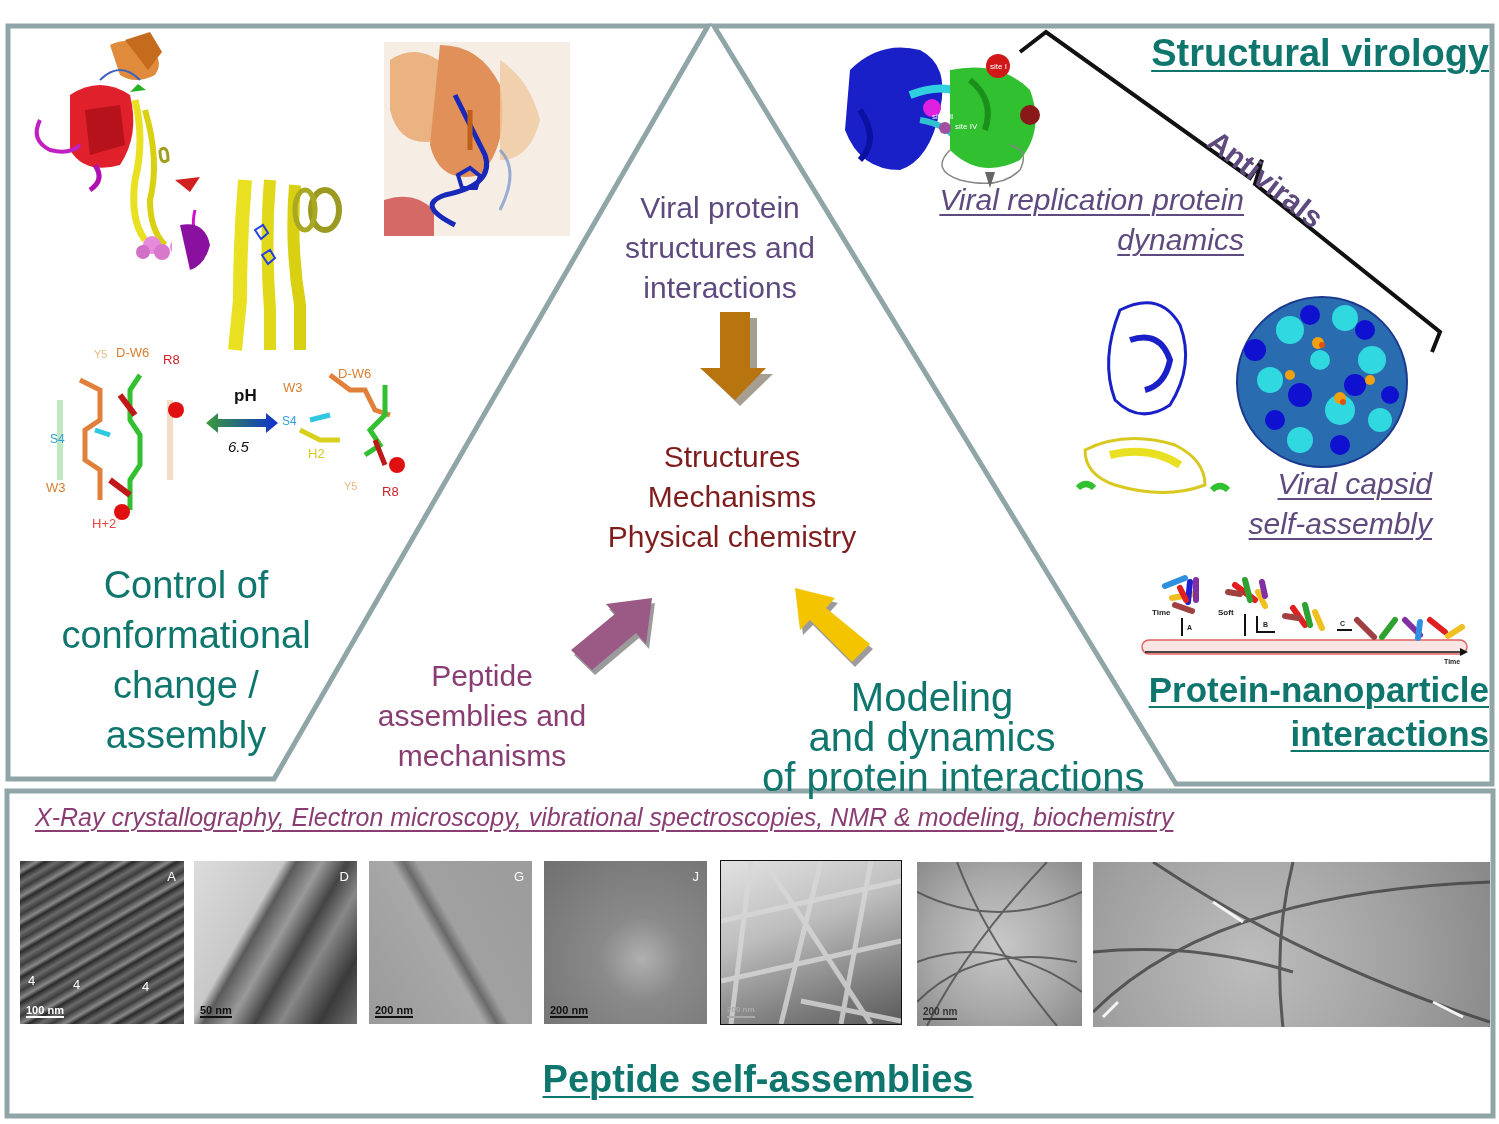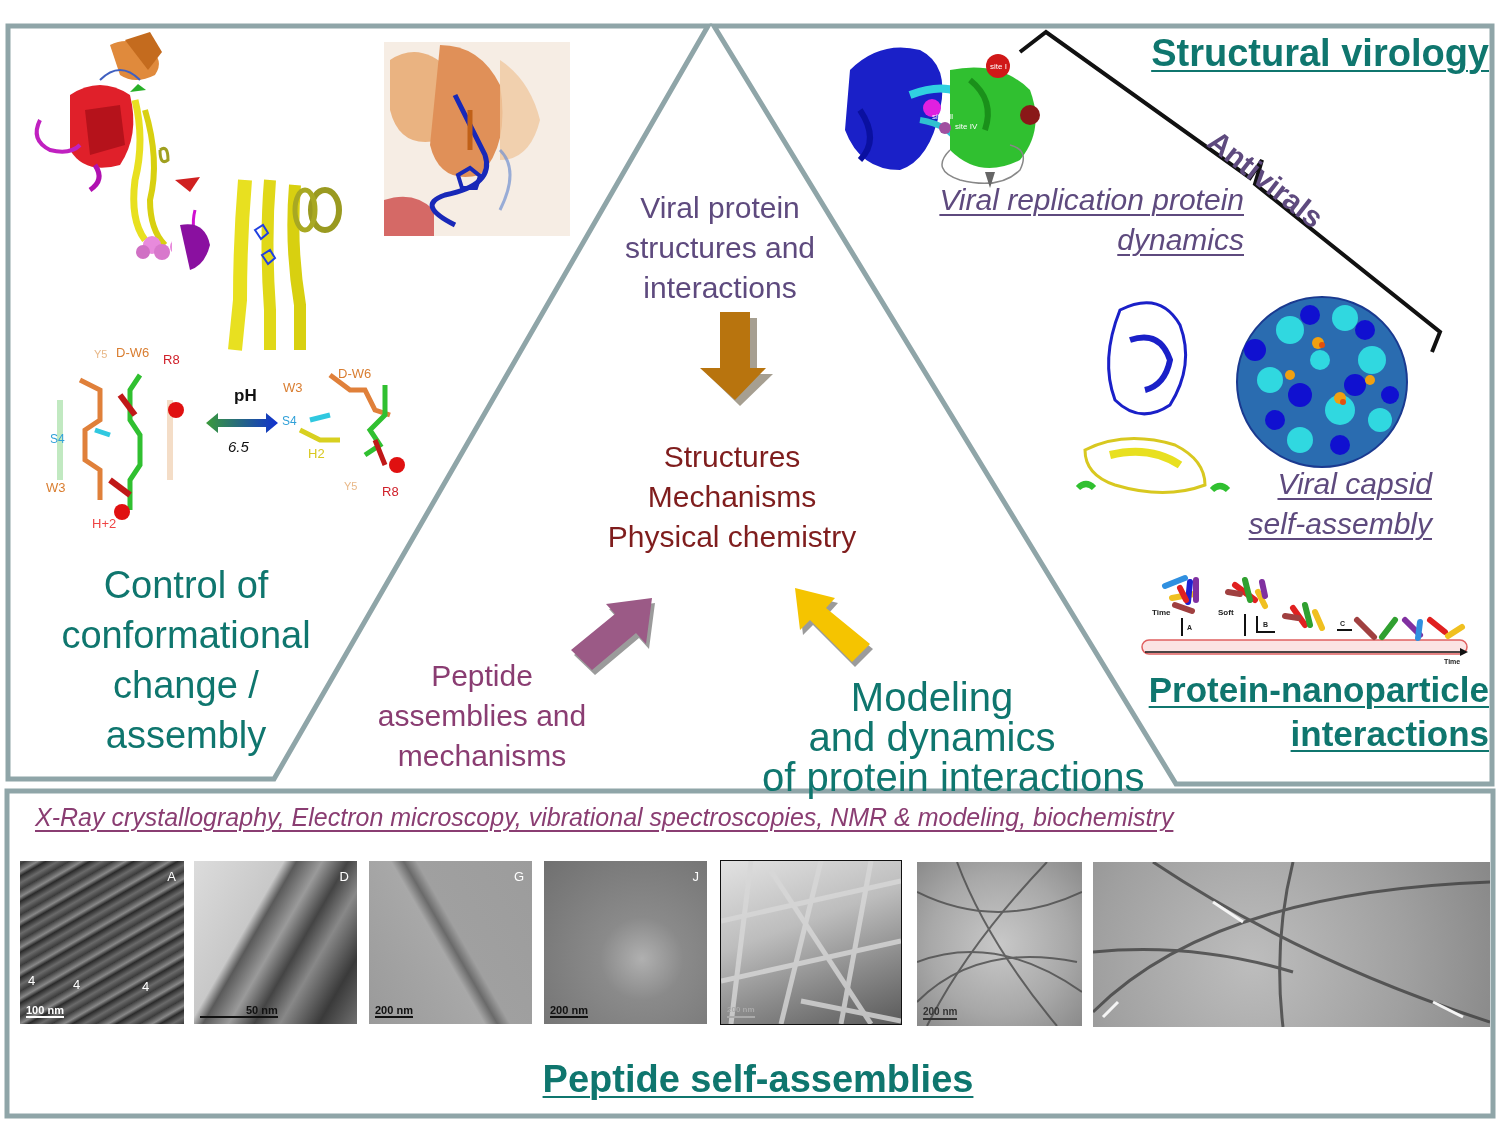--- a/index.html
+++ b/index.html
@@ -275,21 +275,21 @@
 
 <div class="micro" style="left:20px; top:861px; width:164px; height:163px; background:repeating-linear-gradient(-30deg,#3a3a3a 0px,#6a6a6a 6px,#2a2a2a 12px,#888 16px,#404040 22px);">
   <span class="lbl" style="right:8px; top:8px;">A</span>
   <span class="lbl" style="left:8px; top:112px;">4</span>
   <span class="lbl" style="left:53px; top:116px;">4</span>
   <span class="lbl" style="left:122px; top:118px;">4</span>
   <span class="scale">100 nm</span>
 </div>
 <div class="micro" style="left:194px; top:861px; width:163px; height:163px; background:linear-gradient(120deg,#dcdcdc 0%,#c8c8c8 35%,#5a5a5a 40%,#9a9a9a 50%,#444 60%,#888 70%,#3a3a3a 85%,#707070 100%);">
   <span class="lbl" style="right:8px; top:8px;">D</span>
-  <span class="scale" style="color:#111; border-color:#111;padding-left:46px;">50 nm</span>
+  <span class="scale" style="color:#111; border-color:#111;">50 nm</span>
 </div>
 <div class="micro" style="left:369px; top:861px; width:163px; height:163px; background:linear-gradient(60deg,#9a9a9a 0%,#a8a8a8 45%,#6a6a6a 50%,#a0a0a0 55%,#9c9c9c 100%);">
   <span class="lbl" style="right:8px; top:8px;">G</span>
   <span class="scale" style="color:#111; border-color:#111;">200 nm</span>
 </div>
 <div class="micro" style="left:544px; top:861px; width:163px; height:163px; background:radial-gradient(circle at 60% 60%,#b0b0b0 0%,#8a8a8a 30%,#707070 100%);">
   <span class="lbl" style="right:8px; top:8px;">J</span>
   <span class="scale" style="color:#111; border-color:#111;">200 nm</span>
 </div>
 <div class="micro" style="left:720px; top:860px; width:180px; height:163px; border:1px solid #111; background:linear-gradient(160deg,#e2e2e2 0%,#bdbdbd 40%,#8a8a8a 70%,#5a5a5a 100%);">

